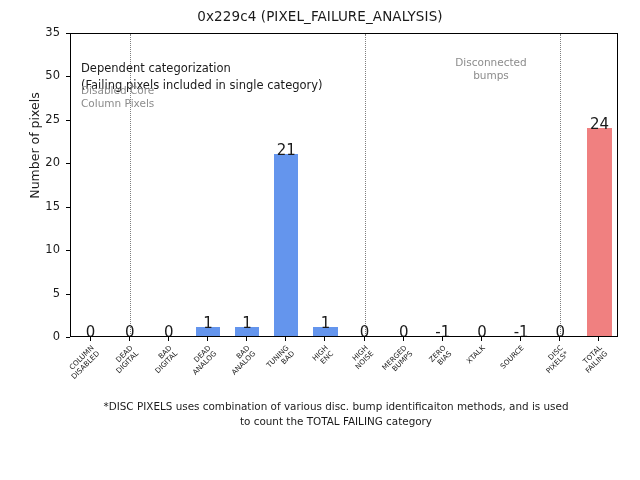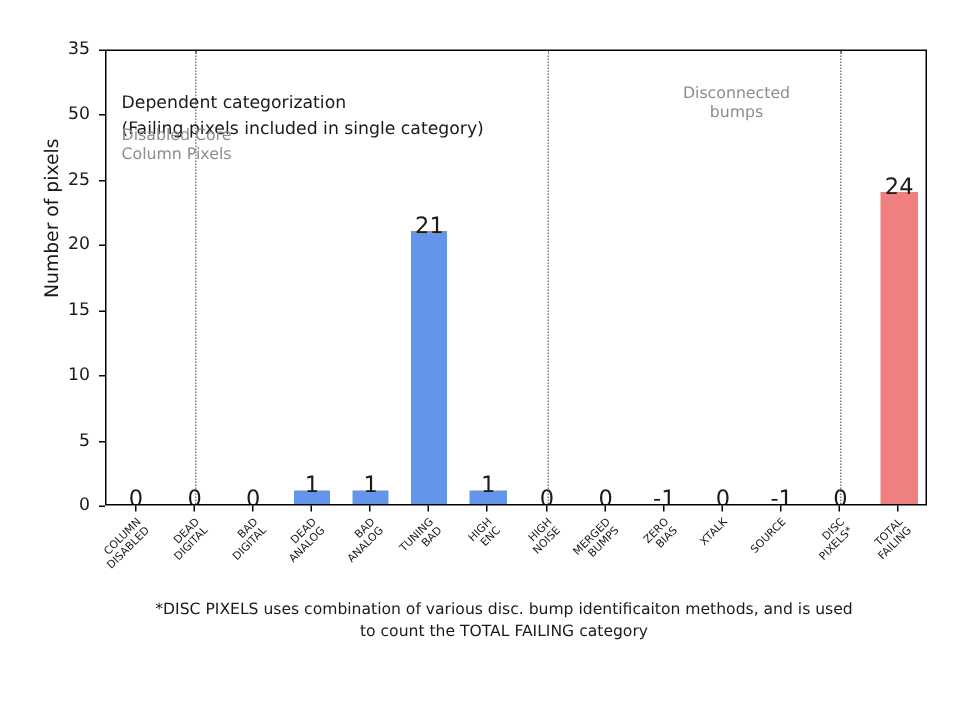--- a/index.html
+++ b/index.html
@@ -167,20 +167,21 @@
     line-height: 1.45;
     white-space: pre-line;
     text-align: center;
   }
 </style>
 </head>
 <body>
 
 <div id="figure">
 
+  <div id="chart-title">0x229c4 (PIXEL_FAILURE_ANALYSIS)</div>
 
   <div id="y-axis-label">Number of pixels</div>
 
   <div id="y-ticks">
       <div class="ytick-wrap" style="top: 337px;">
         <div class="ytick-mark"></div>
         <div class="ytick-label">0</div>
       </div>
       <div class="ytick-wrap" style="top: 293.571px;">
         <div class="ytick-mark"></div>

